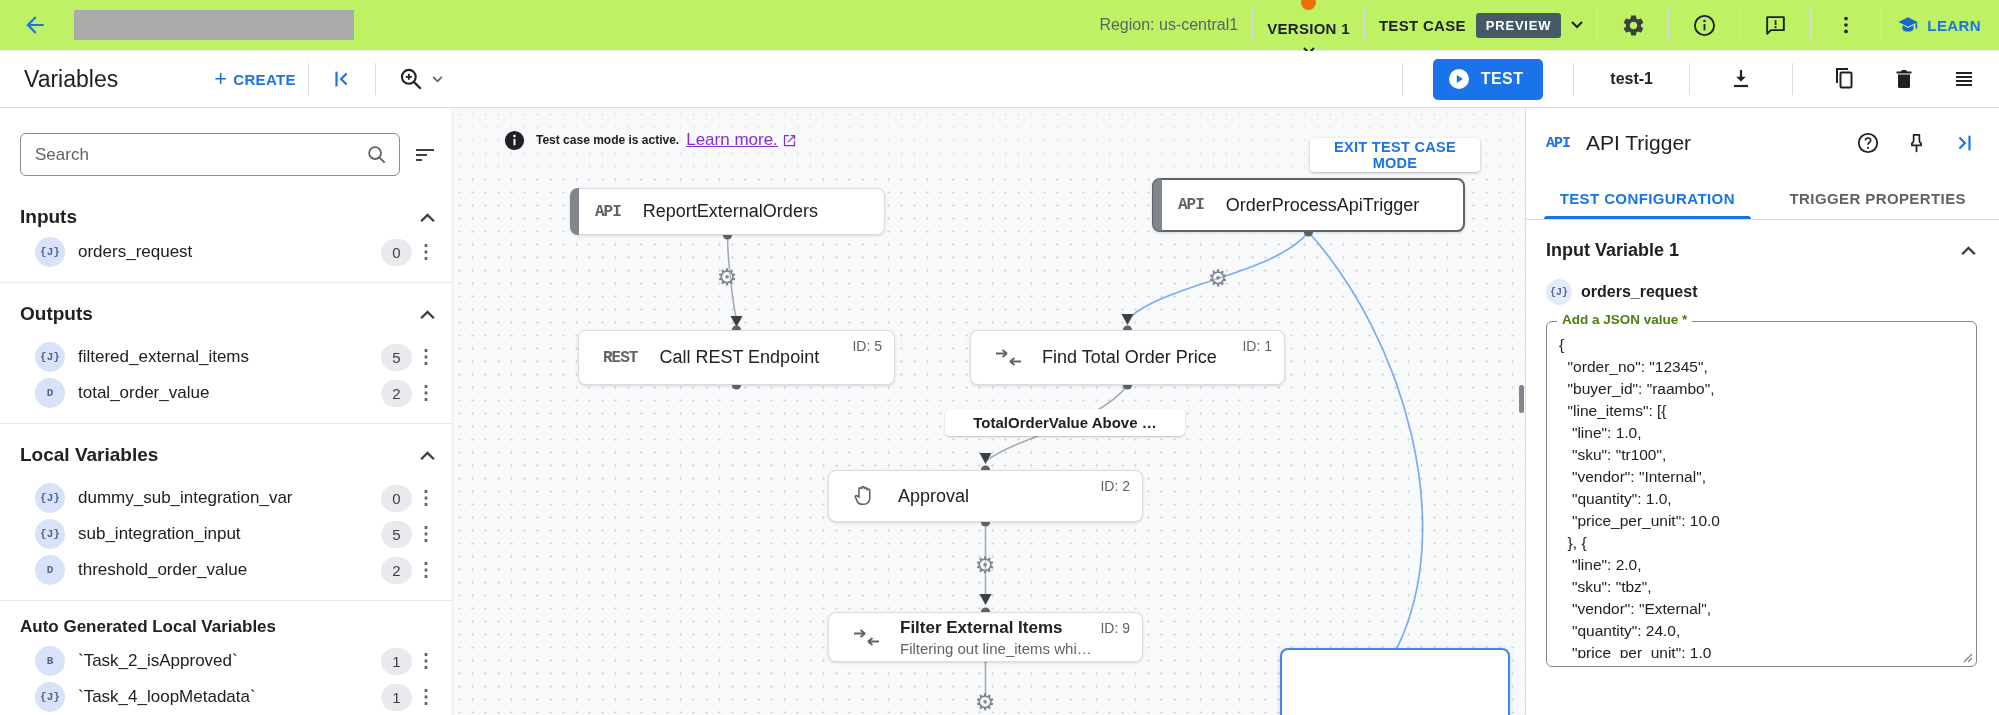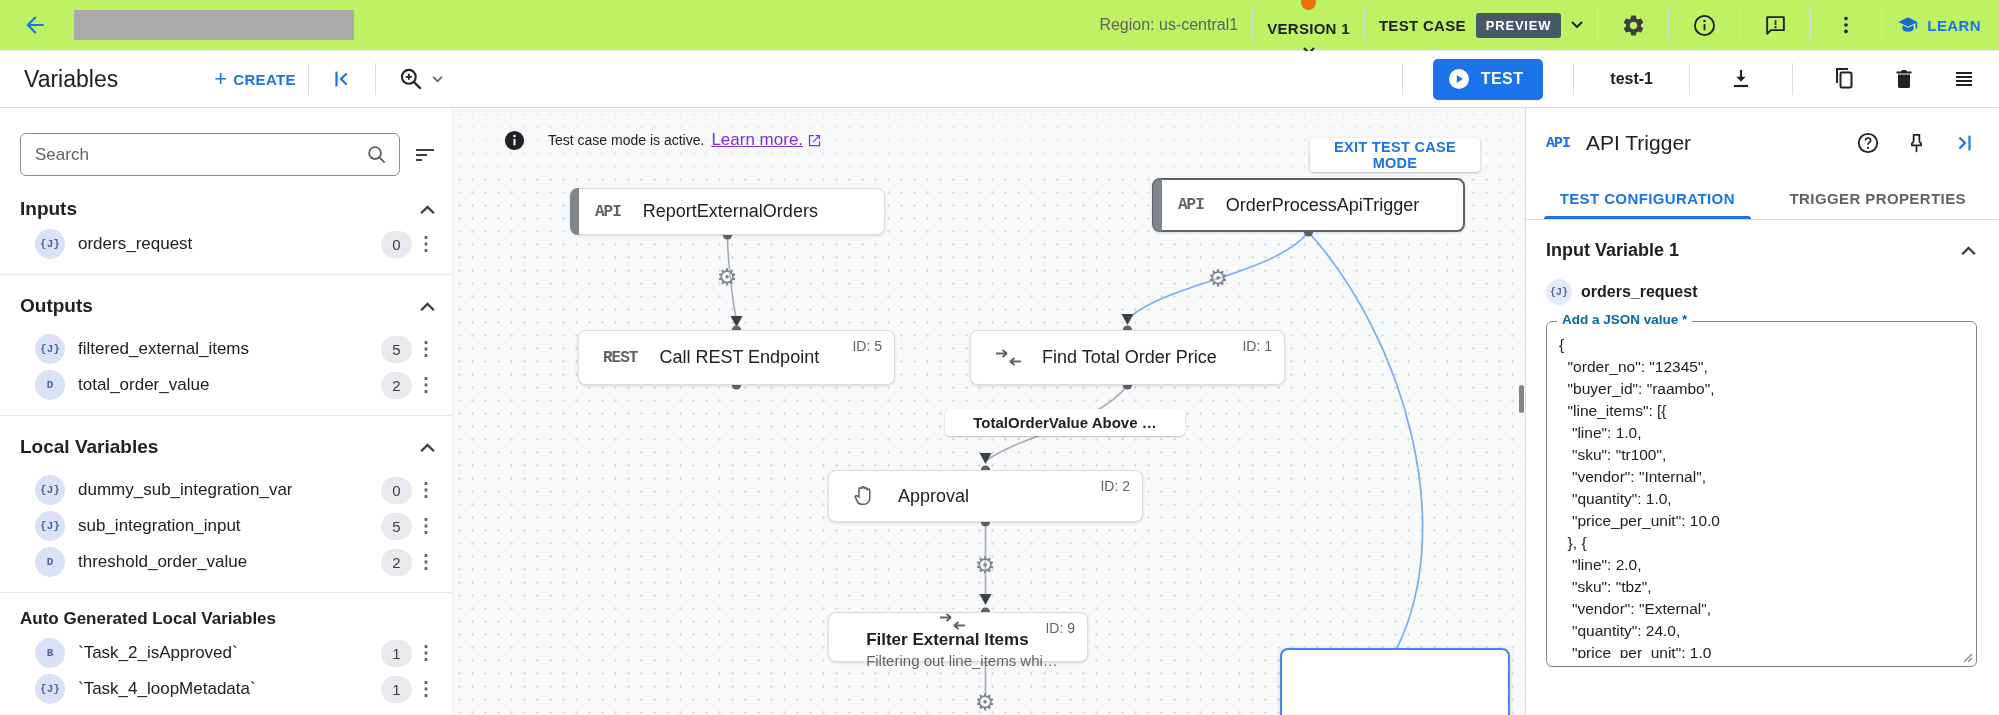--- a/index.html
+++ b/index.html
@@ -75,21 +75,21 @@
   .canvas { flex:1; position:relative; overflow:hidden; background-color:#f8f9fa;
             background-image:radial-gradient(#d7dade 1.3px, transparent 1.4px);
             background-size:13px 13px; }
   .edges { position:absolute; left:0; top:0; }
   .gear-glyph { position:absolute; color:#80868b; font-size:23px; line-height:1;
                 transform:translate(-50%,-50%); cursor:pointer;
                 text-shadow:0 0 3px #f8f9fa; }
   .banner { position:absolute; left:0; top:0; right:0; height:64px;
             background:rgba(248,249,250,.55); display:flex; align-items:center; }
   .banner-info { margin-left:50px; display:flex; }
-  .banner-text { margin-left:22px; font-size:14px; color:#202124; }
+  .banner-text { margin-left:10px; font-size:12px; color:#202124;font-weight:bold; }
   .banner-link { color:#8430ce; text-decoration:underline; margin-left:7px; font-size:17px; cursor:pointer;
                  display:inline-flex; align-items:center; gap:4px; }
   .exit-btn { position:absolute; left:857px; top:30px; width:170px; height:34px; background:#fff;
               border:none; border-radius:4px; color:#1a73e8; font-weight:bold; font-size:14.5px;
               letter-spacing:.3px; box-shadow:0 1px 3px rgba(60,64,67,.35); cursor:pointer;
               font-family:"Liberation Sans", sans-serif; }
   .node { position:absolute; background:#fff; border:1px solid #dadce0; border-radius:8px;
           box-shadow:0 1px 3px rgba(60,64,67,.18); display:flex; align-items:center;
           padding:0 16px 0 24px; cursor:pointer; }
   .node.trigger::before { content:""; position:absolute; left:-1px; top:-1px; bottom:-1px;
@@ -128,21 +128,21 @@
   .rp-body { padding:20px 22px 0 20px; flex:1; overflow:hidden; }
   .rp-sec { display:flex; align-items:center; cursor:pointer; }
   .rp-sec .t { font-size:18px; font-weight:bold; }
   .rp-sec .sp { margin-left:auto; }
   .rp-var { display:flex; align-items:center; margin-top:18px; gap:9px; }
   .rp-var .vicon { width:26px; height:26px; flex:0 0 26px; background:#e3ebfa; font-size:10px; }
   .rp-var .n { font-size:16px; font-weight:bold; color:#202124; }
   .json-field { position:relative; margin-top:16px; border:1px solid #80868b; border-radius:6px;
                 padding:12px 12px 8px 12px; height:346px; }
   .json-label { position:absolute; top:-10px; left:10px; background:#fff; padding:0 5px;
-                font-size:13.5px; font-weight:bold; color:#0369a1; }
+                font-size:13.5px; font-weight:bold; color:#4d7c0f; }
   .json-field textarea { width:100%; height:100%; border:none; outline:none; resize:none;
                          font-family:"Liberation Sans", sans-serif; font-size:15.5px;
                          line-height:1.42; color:#202124; white-space:pre; overflow:hidden; }
   .resize-grip { position:absolute; right:3px; bottom:3px; }
 
   svg.ic { display:block; }
 </style>
 </head>
 <body>
 
@@ -294,21 +294,21 @@
               </svg>
           </span>
         </div>
         <span class="sort-btn">
           <svg class="ic" width="24" height="24" viewBox="0 0 24 24">
               <path d="M3 7h18M3 12h11M3 17h6" stroke="#3c4043" stroke-width="2.1"></path>
             </svg>
         </span>
       </div>
 
-      <div class="sec-header" style="margin-top:18px;">
+      <div class="sec-header" style="margin-top:26px;">
         <span class="t">Inputs</span>
         <span class="sp">
           <svg class="ic" width="17" height="11" viewBox="0 0 16 10">
               <path d="M2 8.5 8 2.5l6 6" fill="none" stroke="#3c4043" stroke-width="2.2"></path>
             </svg>
         </span>
       </div>
       <div class="var-row">
         <span class="vicon">{J}</span>
         <span class="vname">orders_request</span>
@@ -468,21 +468,21 @@
       <div class="node" style="left:375px; top:362px; width:315px; height:52px;">
         <span class="nicon">
           <svg class="ic" width="25" height="25" viewBox="0 0 24 24">
               <path d="M8.6 19.5c-2.1 0-3.7-1-4.5-2.8l-1.8-4.1c-.4-.9.6-1.8 1.4-1.3l2 1.1V5c0-.7.6-1.3 1.3-1.3S8.3 4.3 8.3 5v-1.2c0-.7.6-1.3 1.3-1.3s1.3.6 1.3 1.3V5c0-.7.6-1.3 1.3-1.3s1.3.6 1.3 1.3v1.2c0-.7.6-1.3 1.3-1.3s1.3.6 1.3 1.3v7.3c0 3.2-2.5 6-5.5 6z" fill="none" stroke="#5f6368" stroke-width="1.5"></path>
             </svg>
         </span>
         <span class="ntitle">Approval</span>
         <span class="nid">ID: 2</span>
       </div>
 
-      <div class="node" style="left:375px; top:504px; width:260px; height:50px;flex-direction:column;">
+      <div class="node" style="left:375px; top:504px; width:315px; height:50px;">
         <span class="nicon">
           <svg class="ic" width="27" height="17" viewBox="0 0 27 17">
               <path d="M1 4.5h11M12 4.5 7.5 1M12 4.5 7.5 8" fill="none" stroke="#5f6368" stroke-width="1.8"></path>
               <path d="M26 12.5H15M15 12.5 19.5 9M15 12.5l4.5 3.5" fill="none" stroke="#5f6368" stroke-width="1.8"></path>
             </svg>
         </span>
         <span style="display:flex; flex-direction:column;">
           <span class="ntitle b">Filter External Items</span>
           <span class="nsub">Filtering out line_items whi…</span>
         </span>

